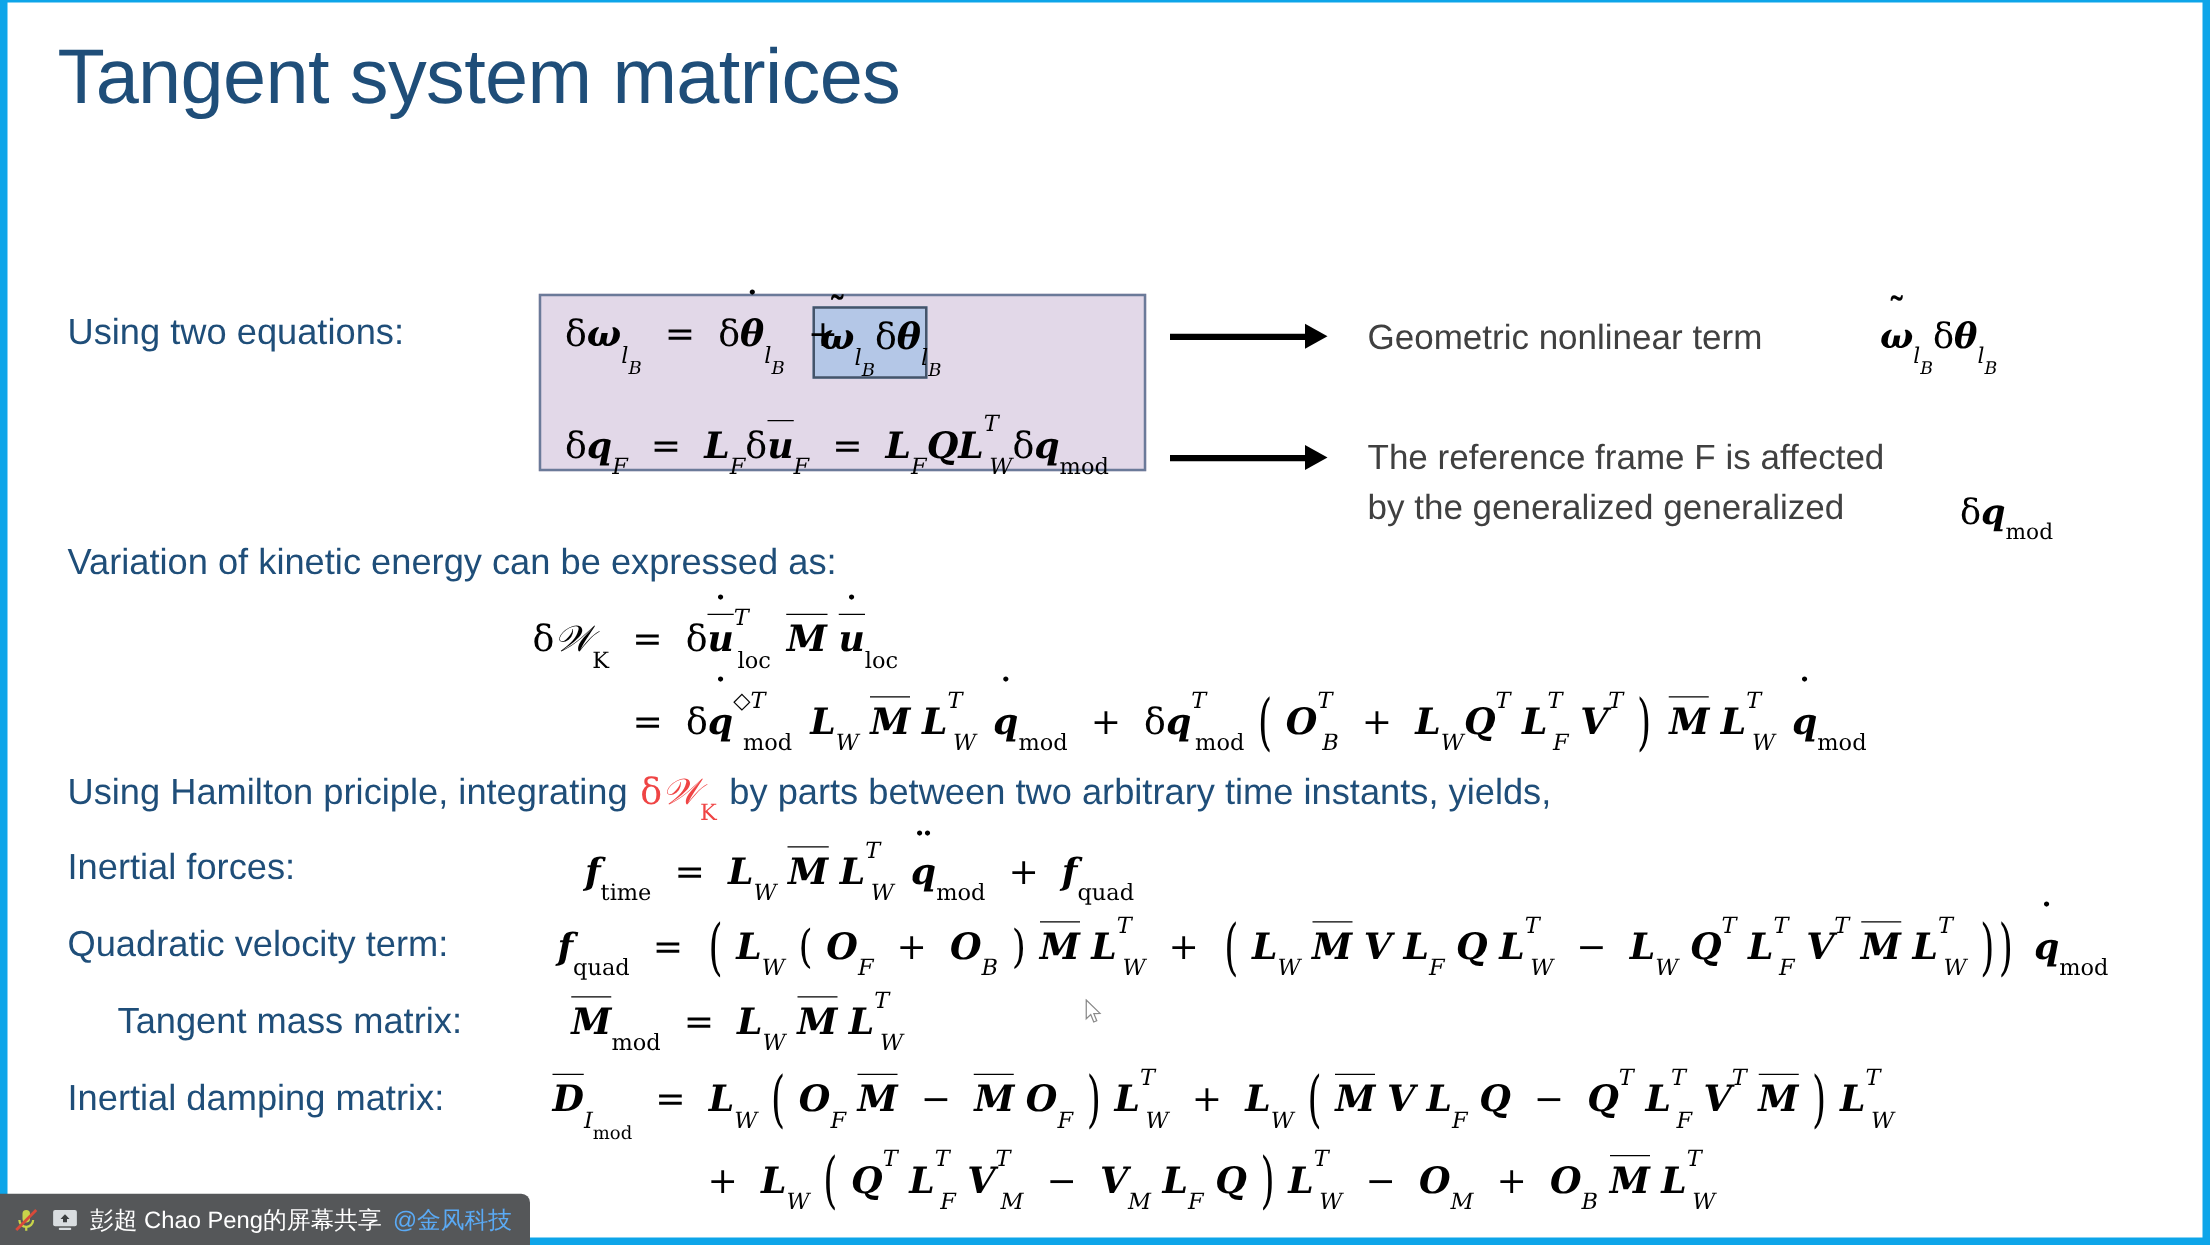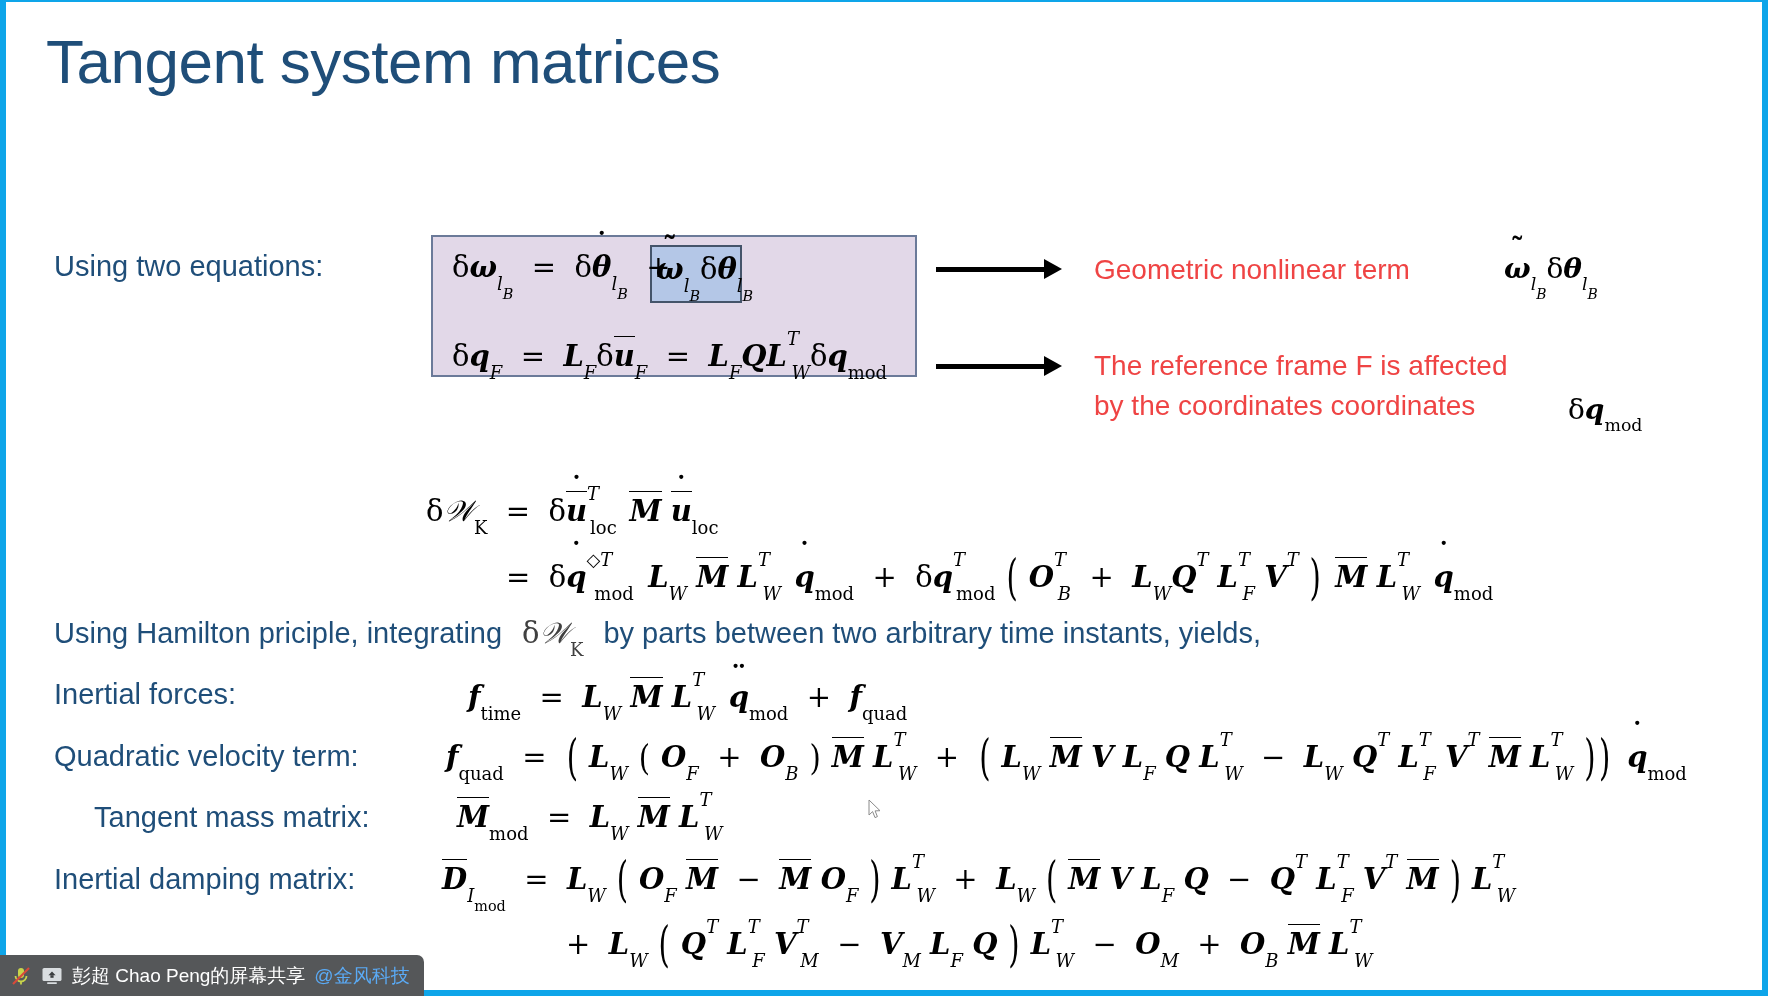--- a/index.html
+++ b/index.html
@@ -41,21 +41,21 @@
   }
   .label {
     position: absolute;
     font-size: 27px;
     color: #1f4e79;
     white-space: nowrap;
   }
   .note {
     position: absolute;
     font-size: 28px;
-    color: #ef4444;
+    color: #404040;
     white-space: nowrap;
     line-height: 1.35;
   }
 
   
   .math {
     font-family: "DejaVu Serif", "Liberation Serif", serif;
     color: #000000;
     white-space: nowrap;
     font-style: italic;
@@ -233,26 +233,27 @@
 
   <div class="note" style="left:1088px; top:249px;">
     <span>Geometric nonlinear term</span>
   </div>
   <div class="math" style="position:absolute; left:1498px; top:250px; font-size:28px;">
     <span class="tld mb">ω</span><sub><span class="mi">l</span><sub><span class="mi">B</span></sub></sub><span class="mop">δ</span><span class="mb">θ</span><sub><span class="mi">l</span><sub><span class="mi">B</span></sub></sub>
   </div>
 
   <div class="note" style="left:1088px; top:345px;">The reference frame F is affected</div>
   <div class="note" style="left:1088px; top:385px;">
-    <span>by the coordinates coordinates</span>
+    <span>by the generalized generalized</span>
   </div>
   <div class="math" style="position:absolute; left:1562px; top:391px; font-size:28px;">
     <span class="mop">δ</span><span class="mb">q</span><sub><span class="mup">mod</span></sub>
   </div>
 
+  <div class="label" style="left:48px; top:432px; font-size:29px;">Variation of kinetic energy can be expressed as:</div>
 
   <div class="eqline math" style="left:420px; top:492px; font-size:29px;">
     <span class="mop">δ</span><span style="font-family:'DejaVu Serif',serif; font-style:italic;">𝒲</span><sub><span class="mup">K</span></sub>
     <span class="mop">&nbsp;=&nbsp;</span>
     <span class="mop">δ</span><span class="ovl" style="display:inline-block"><span class="dot1 mb">u</span></span><sup><span class="mi">T</span></sup><sub style="margin-left:-0.5em"><span class="mup">loc</span></sub>
     <span class="ovl mb" style="margin-left:0.12em">M</span>
     <span class="ovl" style="display:inline-block"><span class="dot1 mb">u</span></span><sub><span class="mup">loc</span></sub>
   </div>
 
   <div class="eqline math" style="left:500px; top:558px; font-size:29px;">
@@ -270,21 +271,21 @@
     <span class="mb">L</span><sub><span class="mi">W</span></sub><span class="mb">Q</span><sup><span class="mi">T</span></sup>
     <span class="mb">L</span><sup><span class="mi">T</span></sup><sub style="margin-left:-0.42em"><span class="mi">F</span></sub>
     <span class="mb">V</span><sup><span class="mi">T</span></sup>
     <span class="paren">)</span>
     <span class="ovl mb" style="margin-left:0.12em">M</span>
     <span class="mb">L</span><sup><span class="mi">T</span></sup><sub style="margin-left:-0.42em"><span class="mi">W</span></sub>
     <span class="dot1 mb" style="margin-left:0.15em">q</span><sub><span class="mup">mod</span></sub>
   </div>
 
   <div class="label" style="left:48px; top:614px; font-size:29px;">
-    <span>Using Hamilton priciple, integrating</span><span class="math" style="color:#404040; font-size:29px; margin:0 20px;"><span class="mop">δ</span><span style="font-family:'DejaVu Serif',serif; font-style:italic;">𝒲</span><sub><span class="mup">K</span></sub></span><span>by parts between two arbitrary time instants, yields,</span>
+    <span>Using Hamilton priciple, integrating</span><span class="math" style="color:#ef4444; font-size:29px; margin:0 10px;"><span class="mop">δ</span><span style="font-family:'DejaVu Serif',serif; font-style:italic;">𝒲</span><sub><span class="mup">K</span></sub></span><span>by parts between two arbitrary time instants, yields,</span>
   </div>
 
   <div class="label" style="left:48px; top:676px; font-size:29px;">Inertial forces:</div>
   <div class="eqline math" style="left:462px; top:678px; font-size:29px;">
     <span class="mb">f</span><sub><span class="mup">time</span></sub>
     <span class="mop">&nbsp;=&nbsp;</span>
     <span class="mb">L</span><sub><span class="mi">W</span></sub>
     <span class="ovl mb">M</span>
     <span class="mb">L</span><sup><span class="mi">T</span></sup><sub style="margin-left:-0.42em"><span class="mi">W</span></sub>
     <span class="dot2 mb" style="margin-left:0.15em">q</span><sub><span class="mup">mod</span></sub>

